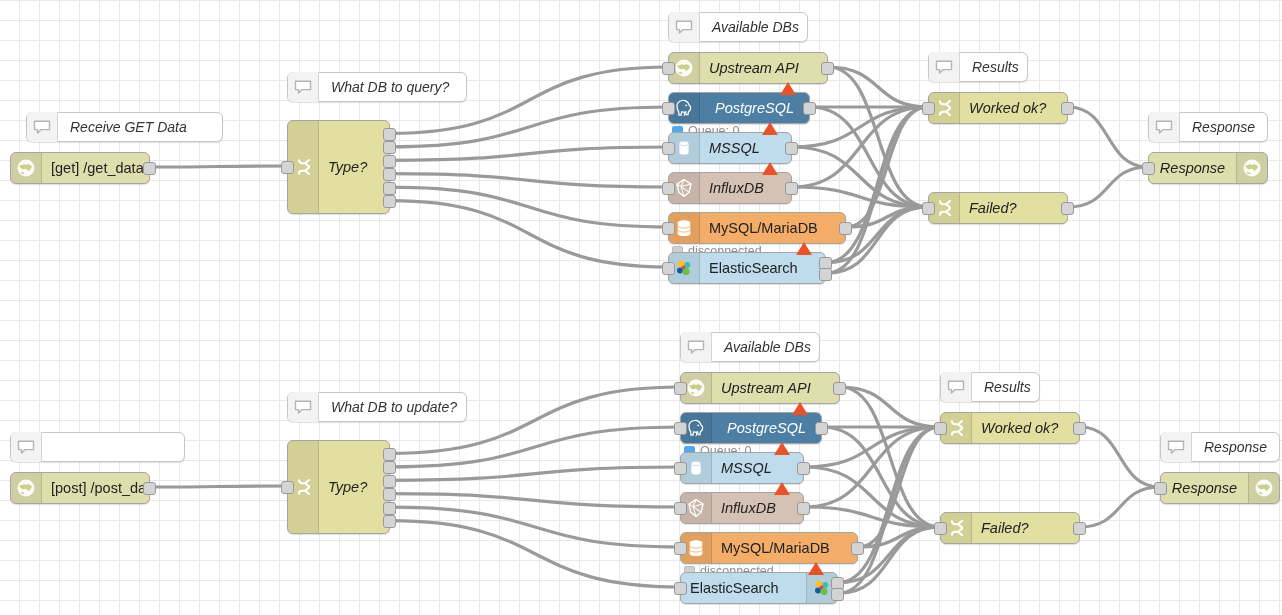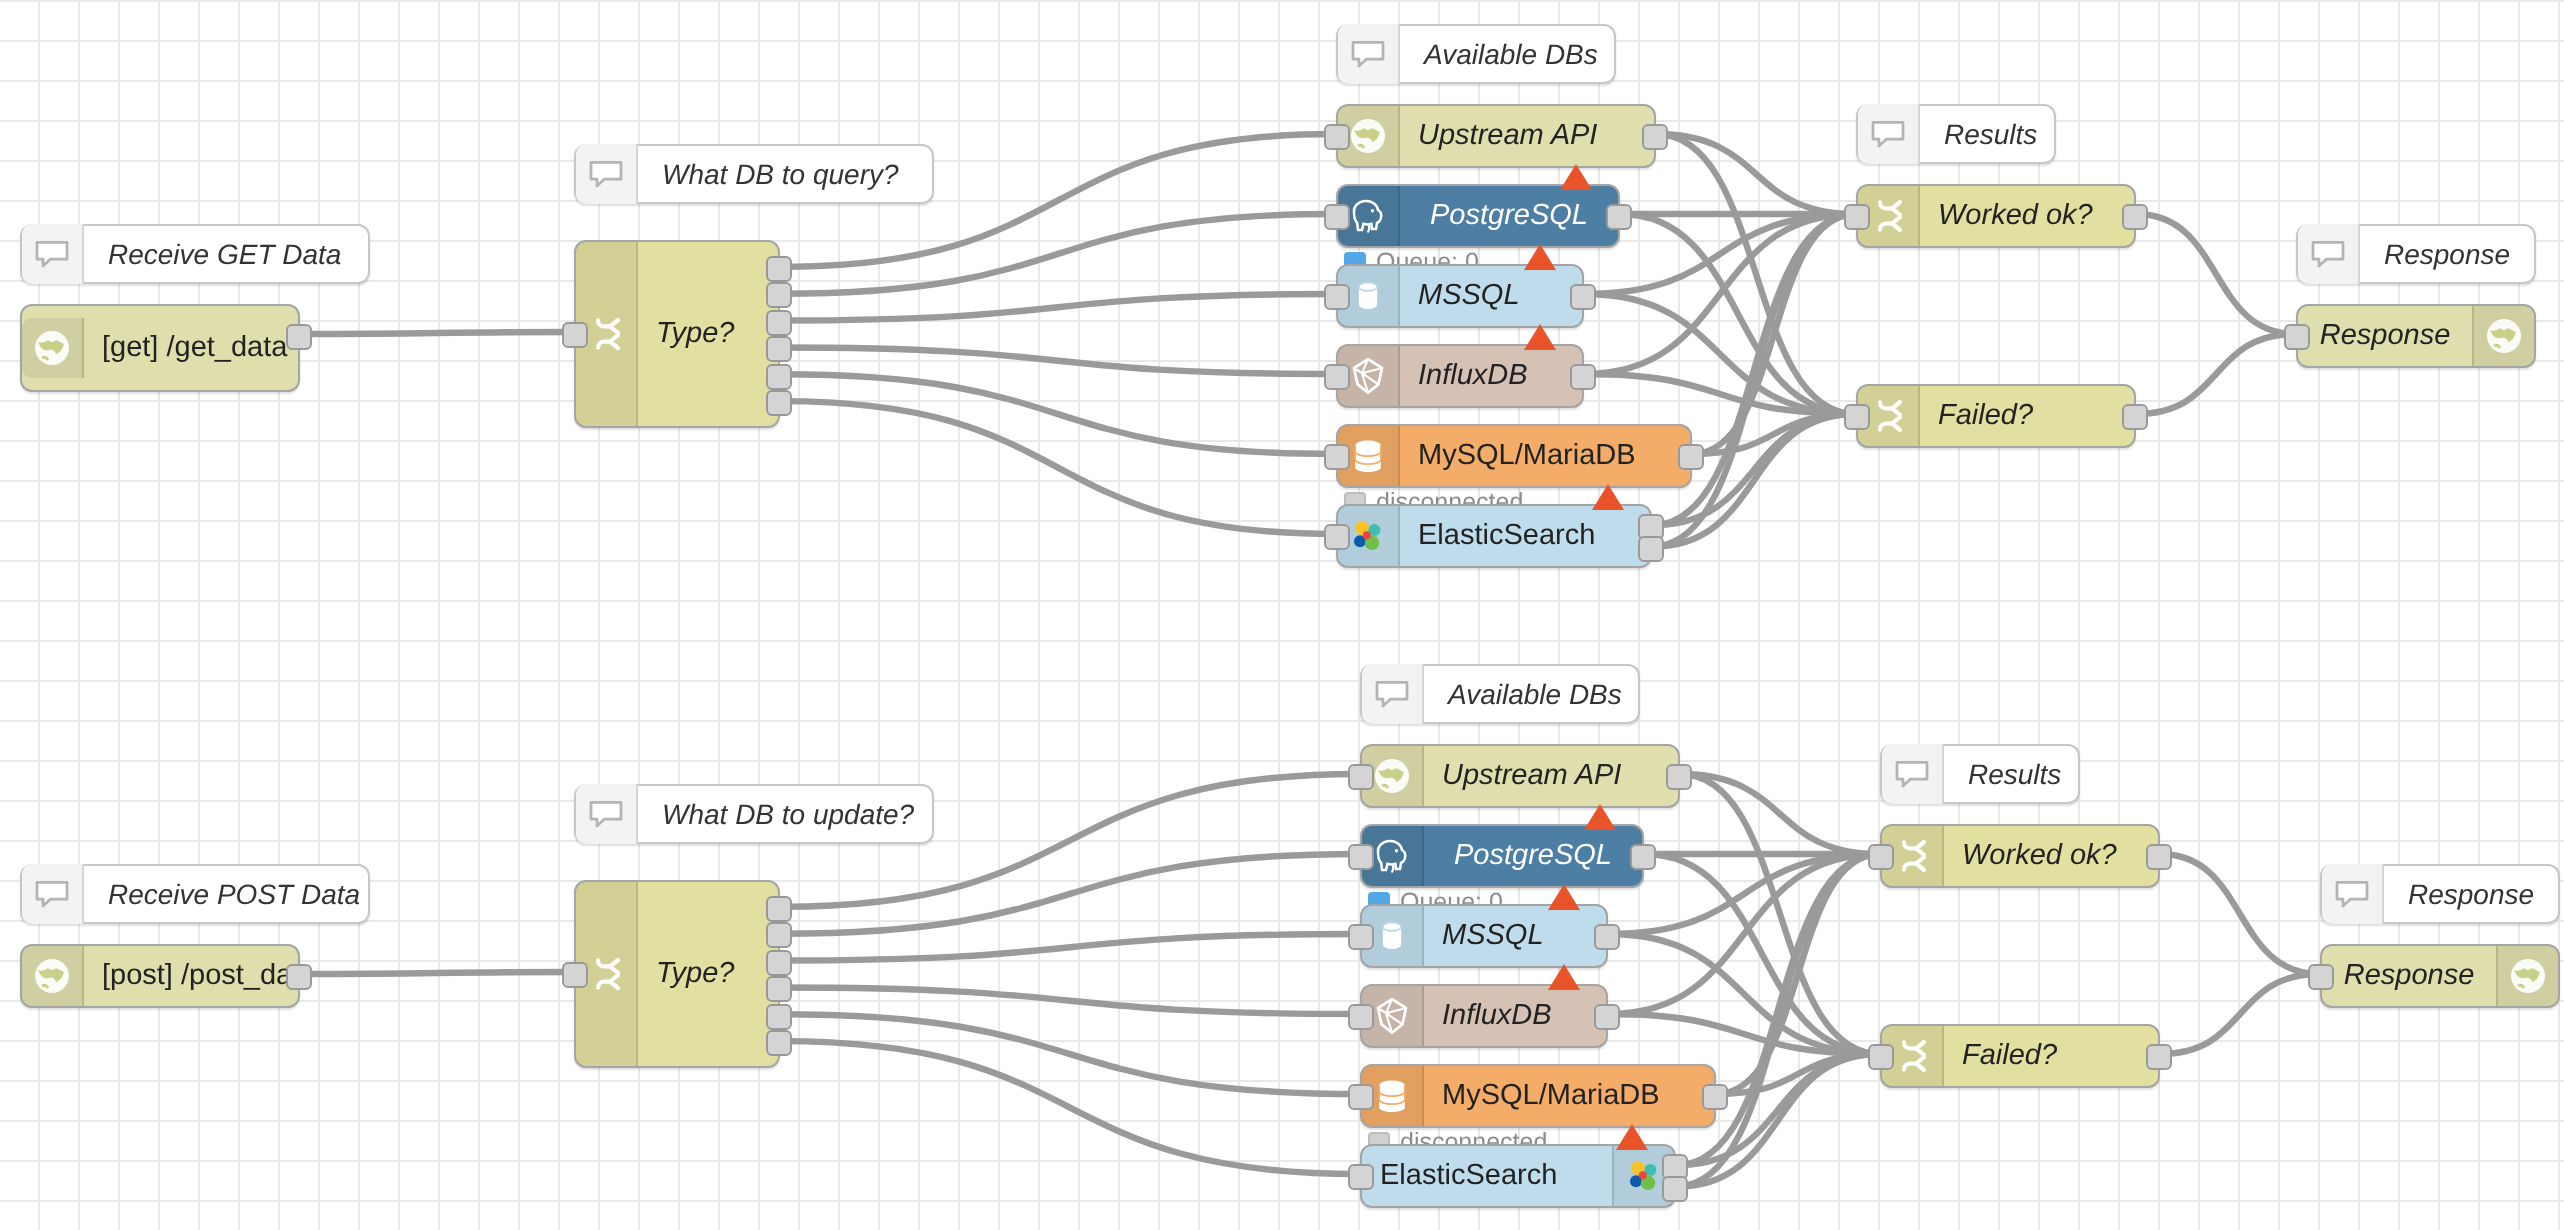--- a/index.html
+++ b/index.html
@@ -156,21 +156,21 @@
       <path d="M858,547 C903.1,547 894.9,527 940,527"></path>
       <path d="M390,520.5714285714286 C549.5,520.5714285714286 520.5,587 680,587"></path>
       <path d="M838,582.6666666666666 C894.1,582.6666666666666 883.9,427 940,427"></path>
       <path d="M838,582.6666666666666 C894.1,582.6666666666666 883.9,527 940,527"></path>
       <path d="M838,593.3333333333334 C894.1,593.3333333333334 883.9,427 940,427"></path>
       <path d="M838,593.3333333333334 C894.1,593.3333333333334 883.9,527 940,527"></path>
       <path d="M1080,427 C1124,427 1116,487 1160,487"></path>
       <path d="M1080,527 C1124,527 1116,487 1160,487"></path>
     </svg>
   <div id="nodes">
-      <div class="node comment" style="left: 10px; top: 112px; width: 175px;">
+      <div class="node comment" style="left: 26px; top: 112px; width: 197px;">
         <div class="ico left">
           <svg class="gi" width="22" height="22" viewBox="0 0 22 22">
             <path d="M3.5 5.2 h15 v8.4 h-8.4 l-3.6 3.4 v-3.4 H3.5z" fill="#fff" stroke="#b4b4b4" stroke-width="1.4" stroke-linejoin="round"></path>
           </svg>
         </div>
         <div class="lbl">Receive GET Data</div>
       </div>
       <div class="node comment" style="left: 287px; top: 72px; width: 180px;">
         <div class="ico left">
           <svg class="gi" width="22" height="22" viewBox="0 0 22 22">
@@ -196,21 +196,21 @@
         <div class="lbl">Results</div>
       </div>
       <div class="node comment" style="left: 1148px; top: 112px; width: 120px;">
         <div class="ico left">
           <svg class="gi" width="22" height="22" viewBox="0 0 22 22">
             <path d="M3.5 5.2 h15 v8.4 h-8.4 l-3.6 3.4 v-3.4 H3.5z" fill="#fff" stroke="#b4b4b4" stroke-width="1.4" stroke-linejoin="round"></path>
           </svg>
         </div>
         <div class="lbl">Response</div>
       </div>
-      <div class="node n-http" style="left: 10px; top: 152px; width: 140px; height: 44px;">
+      <div class="node n-http" style="left: 10px; top: 152px; width: 140px; height: 32px;">
         <div class="ico left">
           <svg class="gi" width="22" height="22" viewBox="0 0 22 22">
             <circle cx="11" cy="11" r="8.5" fill="#fff" opacity="0.92"></circle>
             <path d="M4 8 q3 1 5 -1 q2 2 4 0 q2 1 4 2 q-1 4 -4 5 q-1 -3 -4 -2 q-3 1 -5 -4z" fill="#c8d08a"></path>
             <path d="M6 16 q2 -1 3 1" stroke="#c8d08a" stroke-width="1.4" fill="none"></path>
           </svg>
         </div>
         <div class="lbl">[get] /get_data</div>
         <div class="port out" style="top: 8.5px;"></div>
       </div>
@@ -347,21 +347,20 @@
           </svg>
         </div>
         <div class="port in" style="top: 8.5px;"></div>
       </div>
       <div class="node comment" style="left: 10px; top: 432px; width: 175px;">
         <div class="ico left">
           <svg class="gi" width="22" height="22" viewBox="0 0 22 22">
             <path d="M3.5 5.2 h15 v8.4 h-8.4 l-3.6 3.4 v-3.4 H3.5z" fill="#fff" stroke="#b4b4b4" stroke-width="1.4" stroke-linejoin="round"></path>
           </svg>
         </div>
-        <div class="lbl">Receive POST Data</div>
       </div>
       <div class="node comment" style="left: 287px; top: 392px; width: 180px;">
         <div class="ico left">
           <svg class="gi" width="22" height="22" viewBox="0 0 22 22">
             <path d="M3.5 5.2 h15 v8.4 h-8.4 l-3.6 3.4 v-3.4 H3.5z" fill="#fff" stroke="#b4b4b4" stroke-width="1.4" stroke-linejoin="round"></path>
           </svg>
         </div>
         <div class="lbl">What DB to update?</div>
       </div>
       <div class="node comment" style="left: 680px; top: 332px; width: 140px;">

